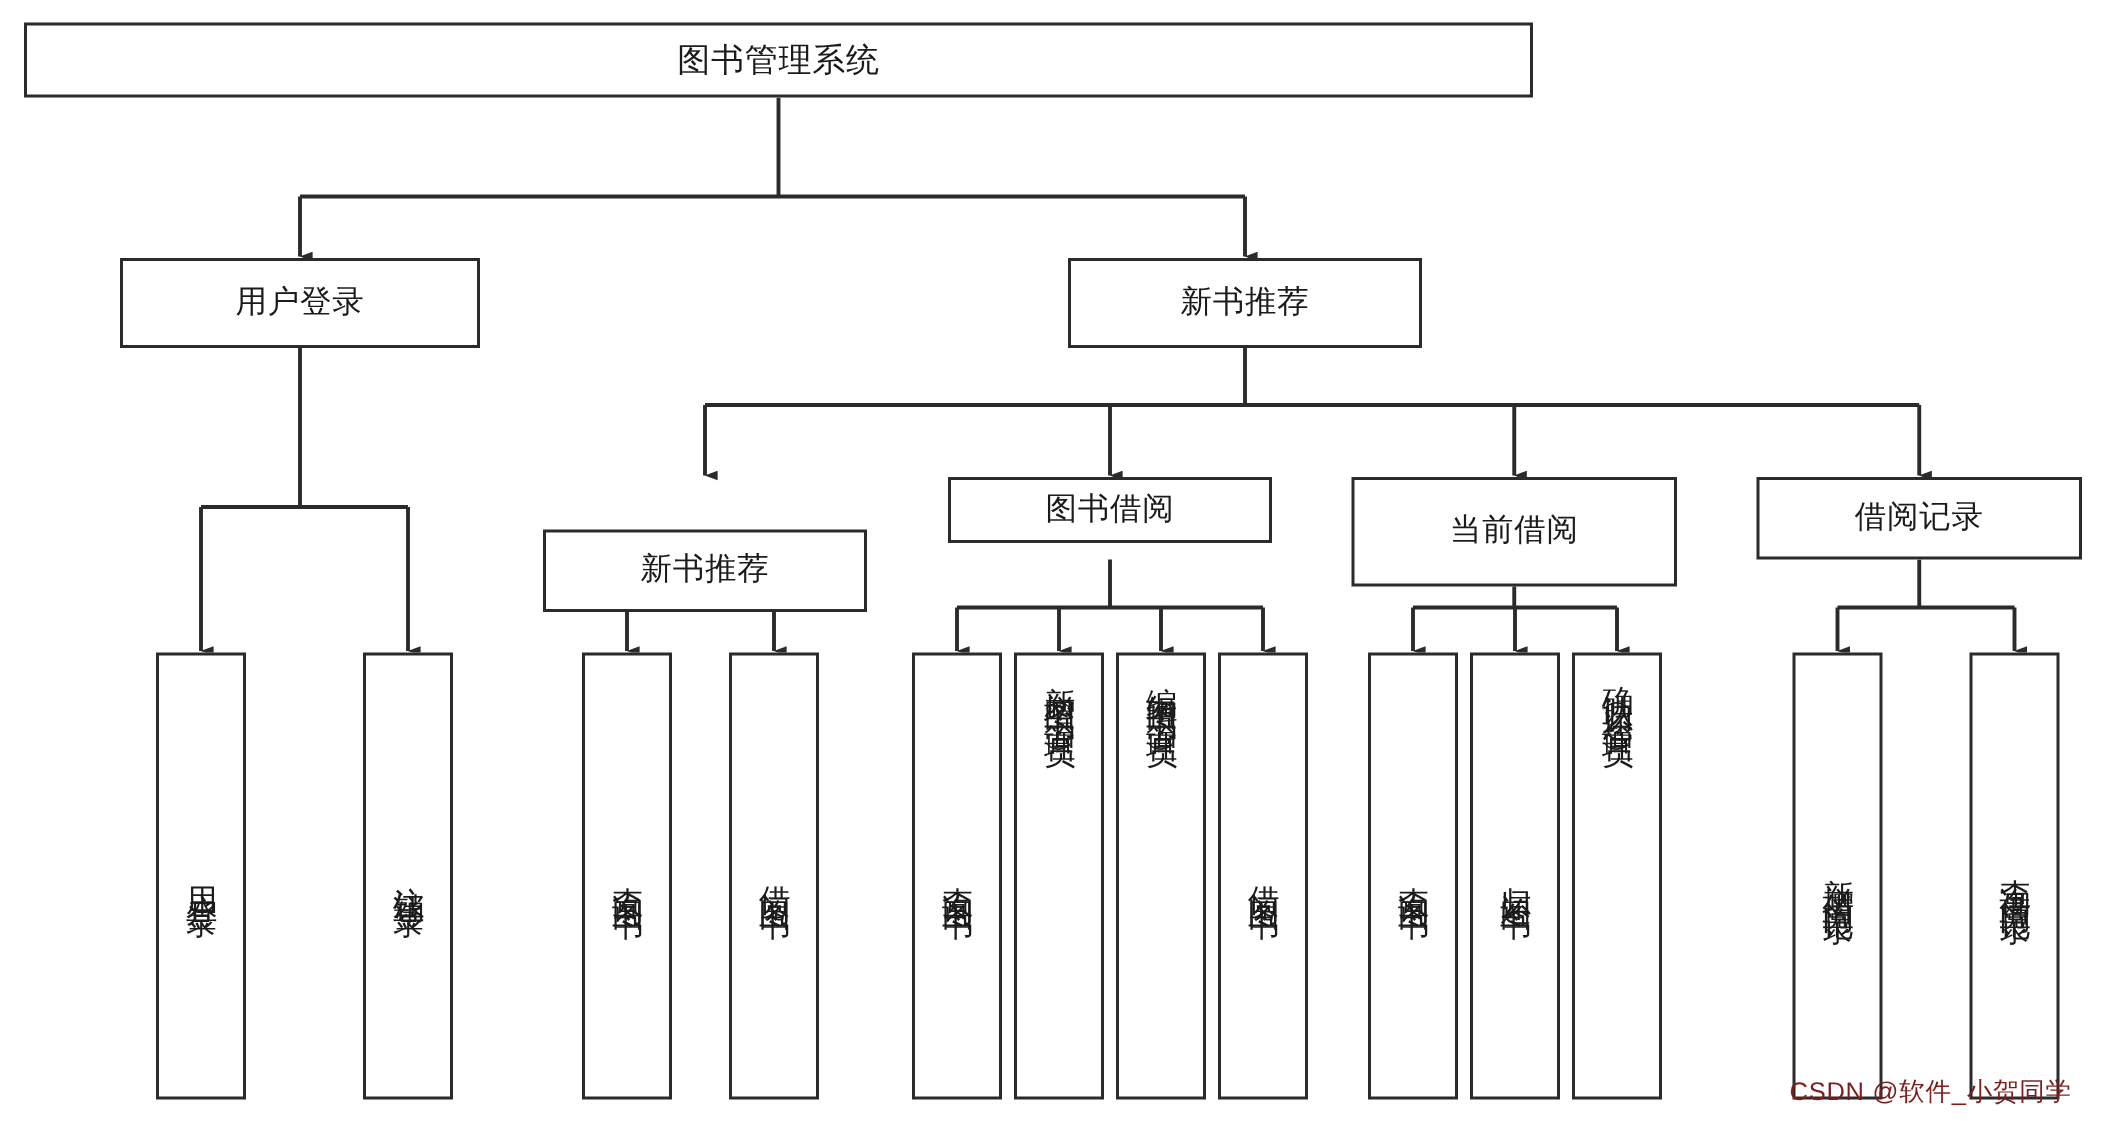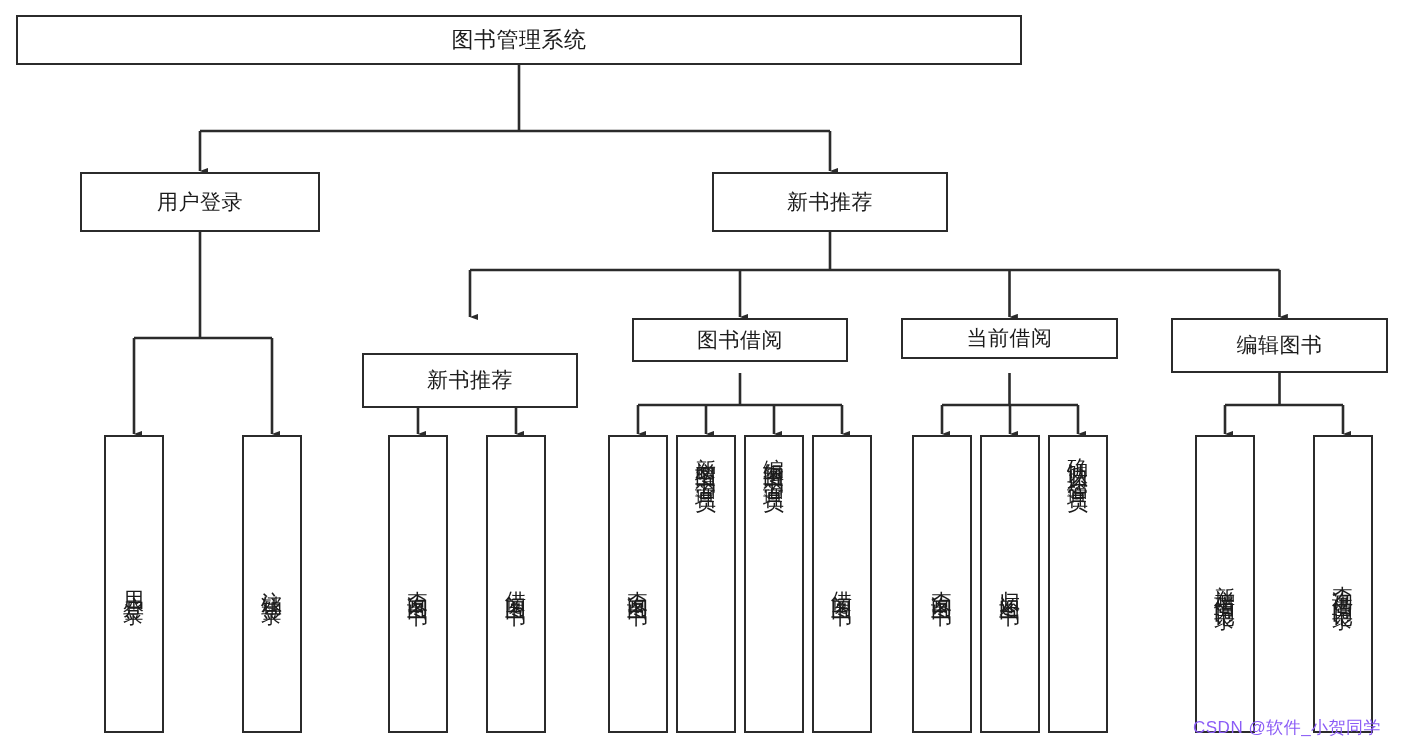--- a/index.html
+++ b/index.html
@@ -63,21 +63,21 @@
     line-height: 1;
     max-height: 100%;
   }
   
   .node.vert.long {
     align-items: flex-start;
     padding-top: 4px;
   }
   .watermark {
     position: absolute;
-    color: #8b5cf6;
+    color: #7f1d1d;
     font-size: 17px;
     letter-spacing: 0.5px;
     white-space: nowrap;
     user-select: none;
   }
 </style>
 </head>
 <body>
 
 <div id="diagram-root">
@@ -134,25 +134,25 @@
       </div>
       <div class="node horiz" id="node-book-admin" style="left: 712px; top: 172px; width: 236px; height: 60px;">
         <span class="label">新书推荐</span>
       </div>
       <div class="node horiz" id="node-new-book-rec" style="left: 362px; top: 318px; width: 216px; height: 55px; margin-top: 35px;">
         <span class="label">新书推荐</span>
       </div>
       <div class="node horiz" id="node-book-borrow" style="left: 632px; top: 318px; width: 216px; height: 44px;">
         <span class="label">图书借阅</span>
       </div>
-      <div class="node horiz" id="node-current-borrow" style="left: 901px; top: 318px; width: 217px; height: 41px;">
+      <div class="node horiz" id="node-current-borrow" style="left: 901px; top: 318px; width: 217px; height: 73px;">
         <span class="label">当前借阅</span>
       </div>
       <div class="node horiz" id="node-borrow-record" style="left: 1171px; top: 318px; width: 217px; height: 55px;">
-        <span class="label">编辑图书</span>
+        <span class="label">借阅记录</span>
       </div>
       <div class="node vert" id="node-leaf-user-login" style="left: 104px; top: 435px; width: 60px; height: 298px;">
         <span class="label">用户登录</span>
       </div>
       <div class="node vert" id="node-leaf-user-logout" style="left: 242px; top: 435px; width: 60px; height: 298px;">
         <span class="label">注销登录</span>
       </div>
       <div class="node vert" id="node-leaf-query-book-rec" style="left: 388px; top: 435px; width: 60px; height: 298px;">
         <span class="label">查询图书</span>
       </div>

